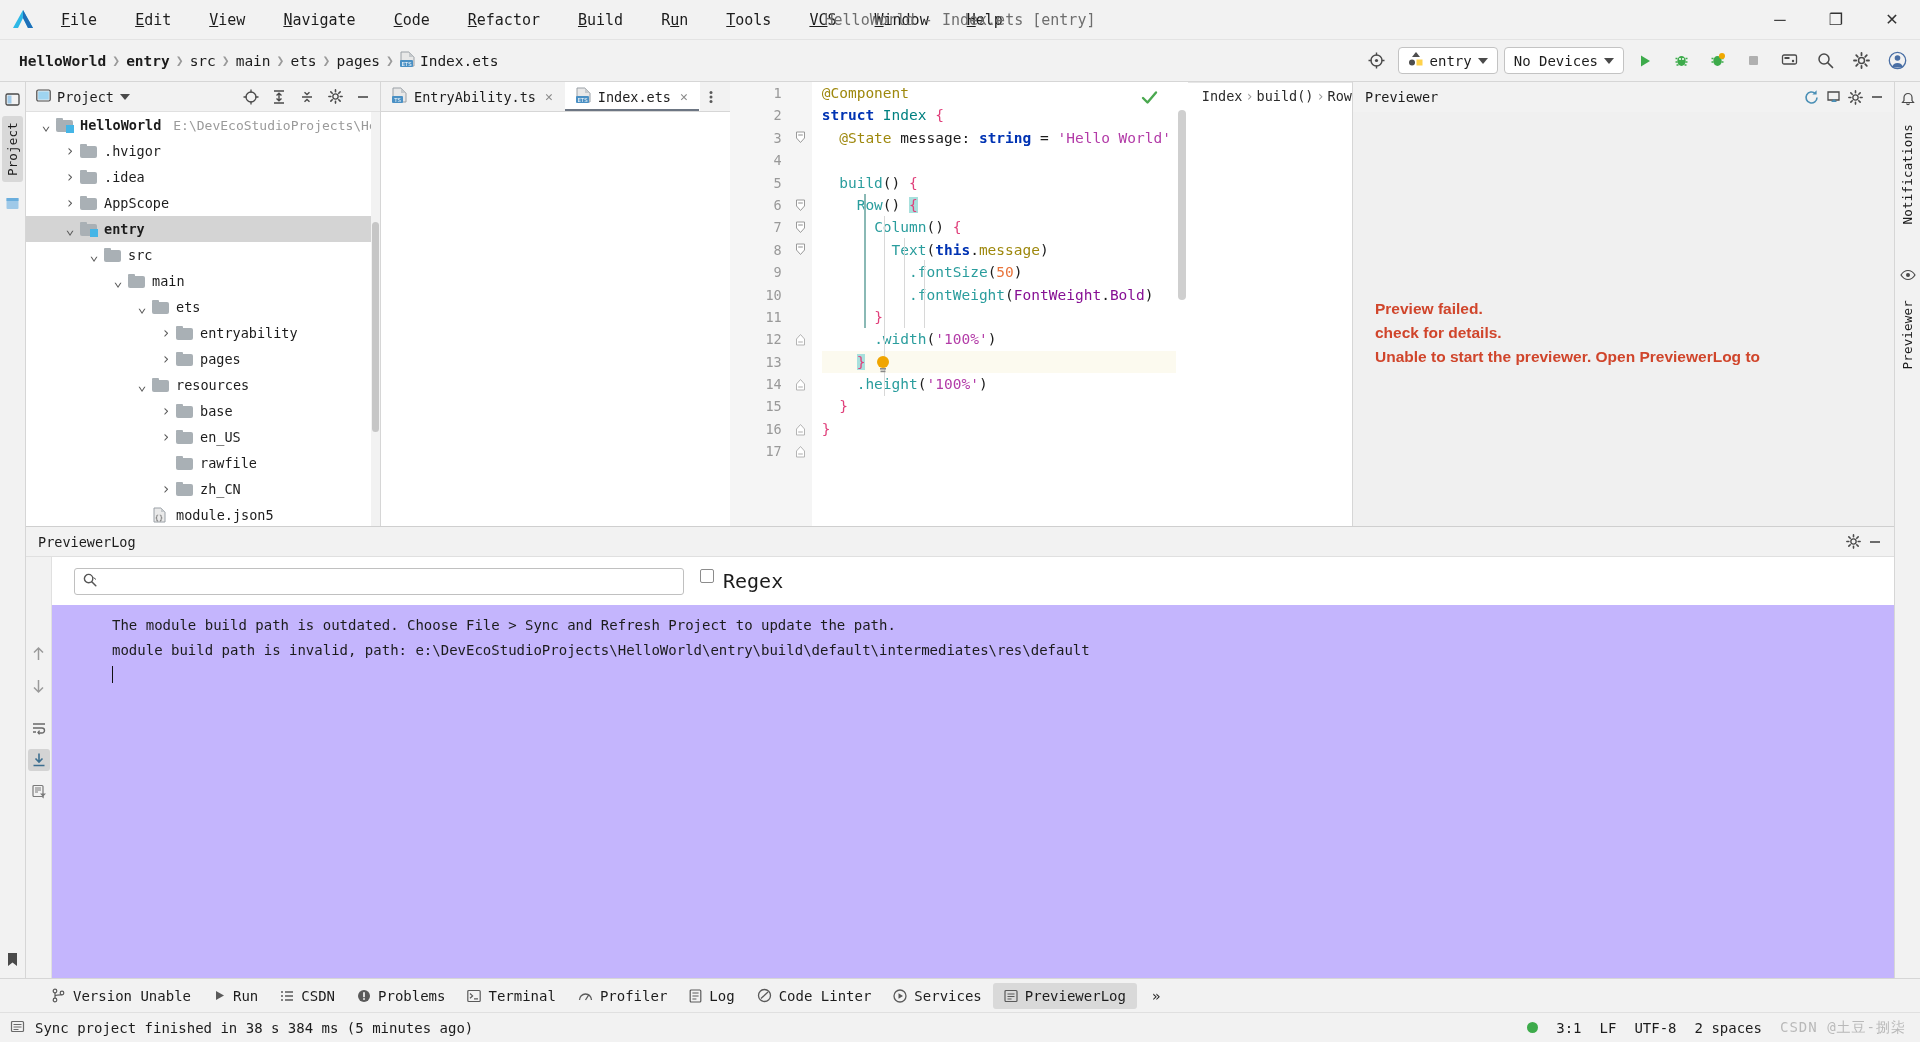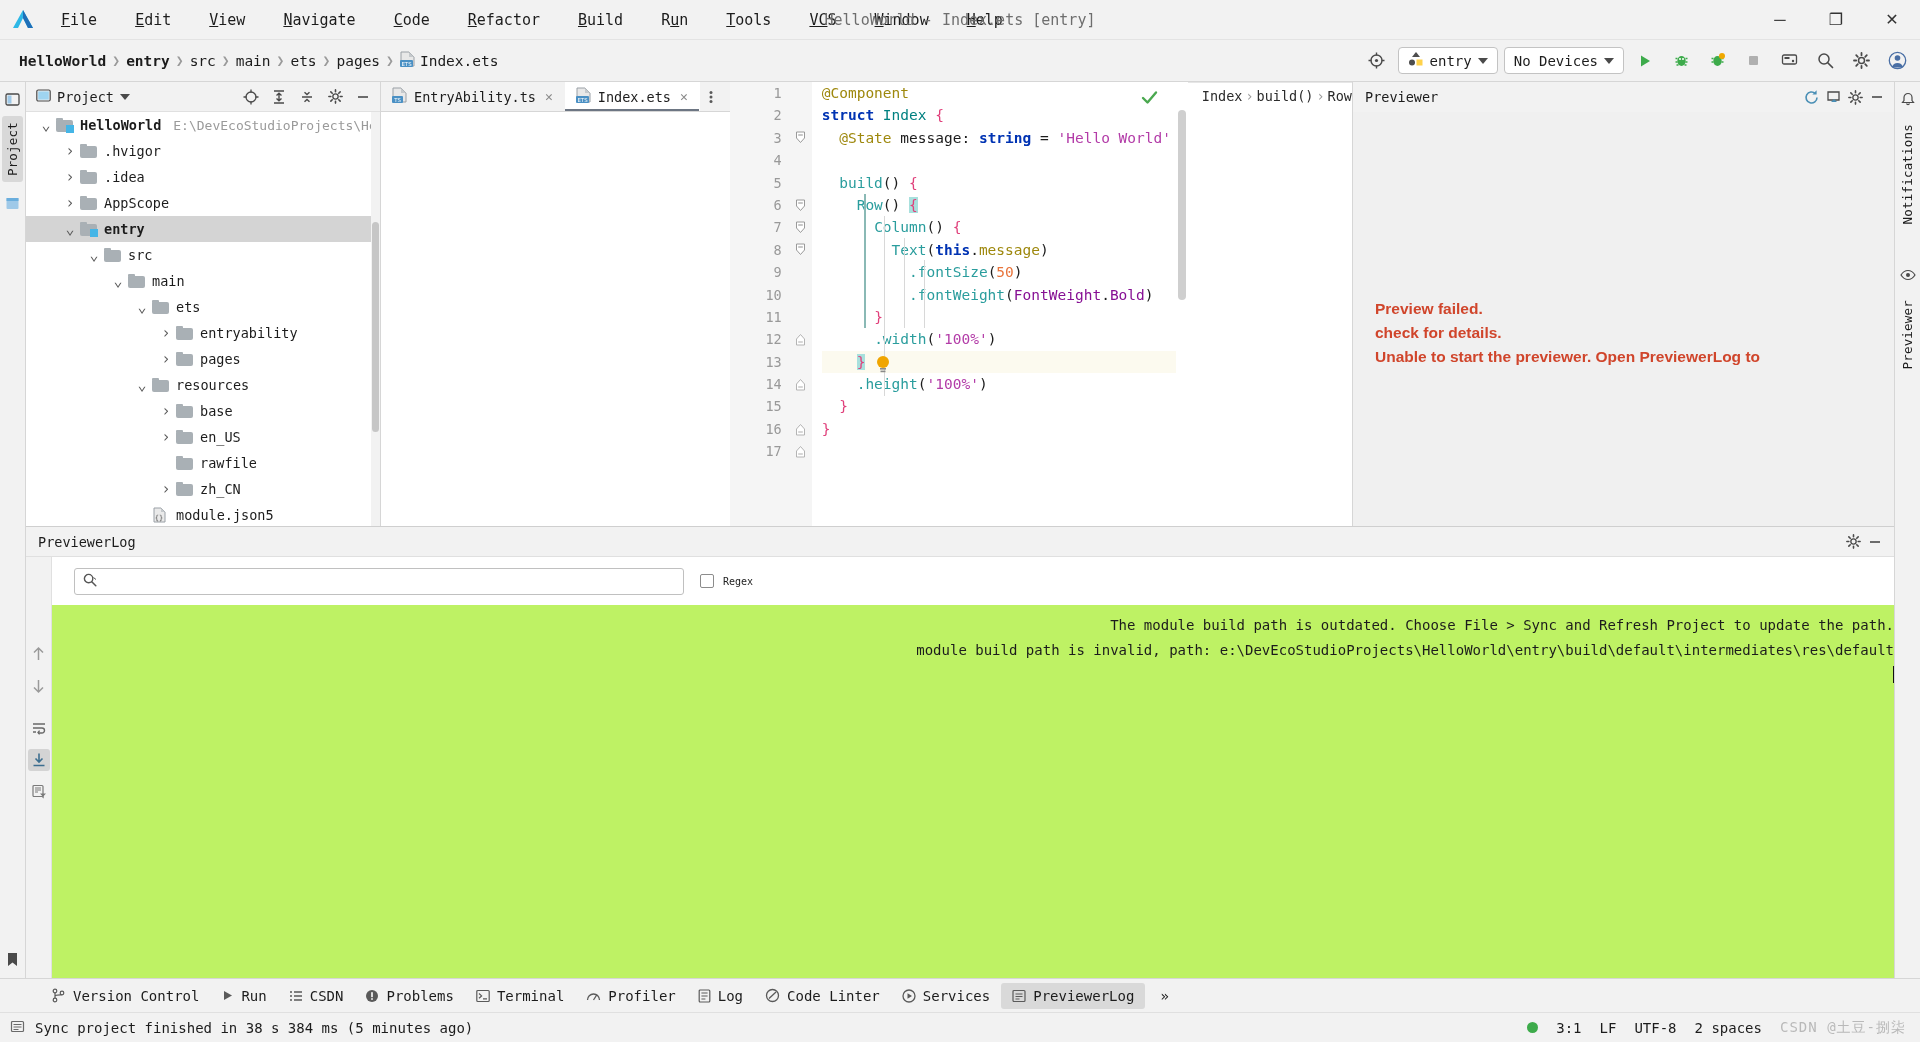--- a/index.html
+++ b/index.html
@@ -168,23 +168,23 @@
   .bw-head .sp { margin-left:auto; }
   .bw-content { flex:1 1 auto; display:flex; min-height:0;}
   .logstripe { width:26px; flex:0 0 26px; background:#f2f2f2; border-right:1px solid #e0e0e0;
                display:flex; flex-direction:column; align-items:center; padding-top:86px; gap:10px;}
   .ls-icon { width:22px;height:22px;display:flex;align-items:center;justify-content:center;border-radius:3px;}
   .ls-icon.active { background:#d4d4d4;}
   .logmain { flex:1 1 auto; display:flex; flex-direction:column; min-width:0;}
   .searchrow { height:48px; flex:0 0 48px; display:flex; align-items:center; gap:16px; padding:0 16px 0 22px; background:#fff;}
   .searchbox { width:610px; height:27px; border:1px solid #c0c0c0; border-radius:3px; display:flex; align-items:center; gap:6px; padding:0 8px; background:#fff;}
   .searchbox input { border:none; outline:none; flex:1; font-size:13.5px; font-family:"DejaVu Sans Mono", monospace; background:transparent;}
-  .regexwrap { display:flex; align-items:center; gap:9px; font-size:10px; font-family:"DejaVu Sans Mono", monospace;}
+  .regexwrap { display:flex; align-items:flex-start; gap:9px; font-size:20px; font-family:"DejaVu Sans Mono", monospace;}
   .cbox { width:14px;height:14px;border:1px solid #8c8c8c;border-radius:2px;background:#fff;}
-  .logtext { flex:1 1 auto; padding:8px 0 0 60px; overflow:hidden; background:#bef264;text-align:right;}
+  .logtext { flex:1 1 auto; padding:8px 0 0 60px; overflow:hidden; background:#c4b5fd;}
   .logline { font-size:14px; font-family:"DejaVu Sans Mono", monospace; color:#1c1c1c; line-height:25px; white-space:pre;}
   .caretbar { display:inline-block; width:1px; height:17px; background:#111; vertical-align:-3px; }
 
   
   .toolwin-bar { height:34px; flex:0 0 34px; display:flex; align-items:center; gap:0; background:#f2f2f2; border-top:1px solid #d6d6d6; padding-left:40px;}
   .tw { display:flex; align-items:center; gap:7px; padding:5px 11px; font-size:14px; border-radius:3px;
         font-family:"DejaVu Sans Mono", monospace; white-space:nowrap;}
   .tw.active { background:#d9d9d9; }
   .statusbar { height:30px; flex:0 0 30px; display:flex; align-items:center; gap:10px; background:#f2f2f2; border-top:1px solid #e0e0e0; padding:0 14px 0 10px; font-size:14px; font-family:"DejaVu Sans Mono", monospace;}
   .sb-right { margin-left:auto; display:flex; align-items:center; gap:18px;}
@@ -844,21 +844,21 @@
   <div class="toolwin-bar" id="twbar">
       <div class="tw">
         <span style="display: flex; align-items: center;">
           <svg width="15" height="15" viewBox="0 0 15 15">
             <circle cx="4" cy="3" r="1.8" fill="none" stroke="#5a5a5a" stroke-width="1.2"></circle>
             <circle cx="4" cy="12" r="1.8" fill="none" stroke="#5a5a5a" stroke-width="1.2"></circle>
             <circle cx="11" cy="5" r="1.8" fill="none" stroke="#5a5a5a" stroke-width="1.2"></circle>
             <path d="M4 4.8v5.4M4 8.5c0-2 7-1.3 7-1.7" fill="none" stroke="#5a5a5a" stroke-width="1.2"></path>
           </svg>
         </span>
-        <span>Version Control</span>
+        <span>Version Unable</span>
       </div>
       <div class="tw">
         <span style="display: flex; align-items: center;">
           <svg width="13" height="13" viewBox="0 0 13 13">
             <polygon points="3,2 11,6.5 3,11" fill="#5a5a5a"></polygon>
           </svg>
         </span>
         <span>Run</span>
       </div>
       <div class="tw">

